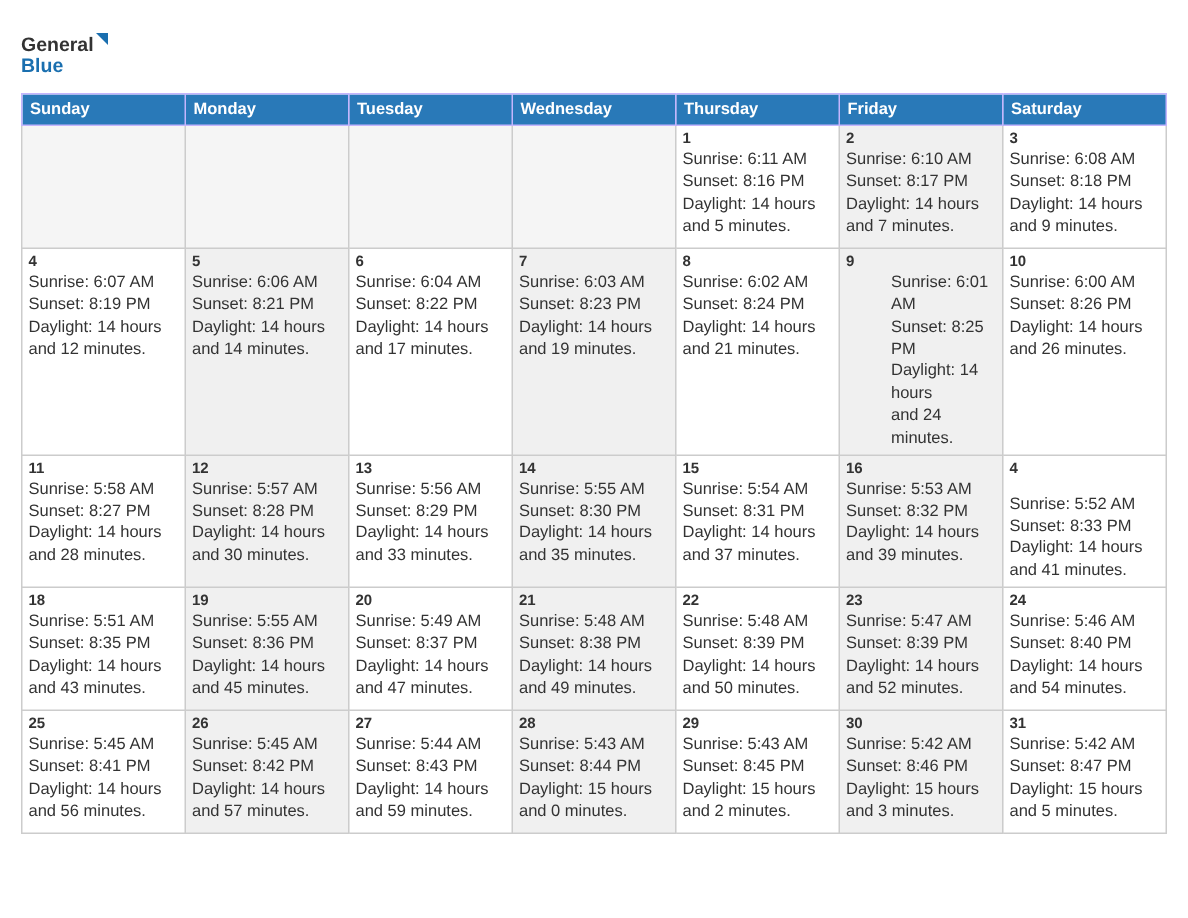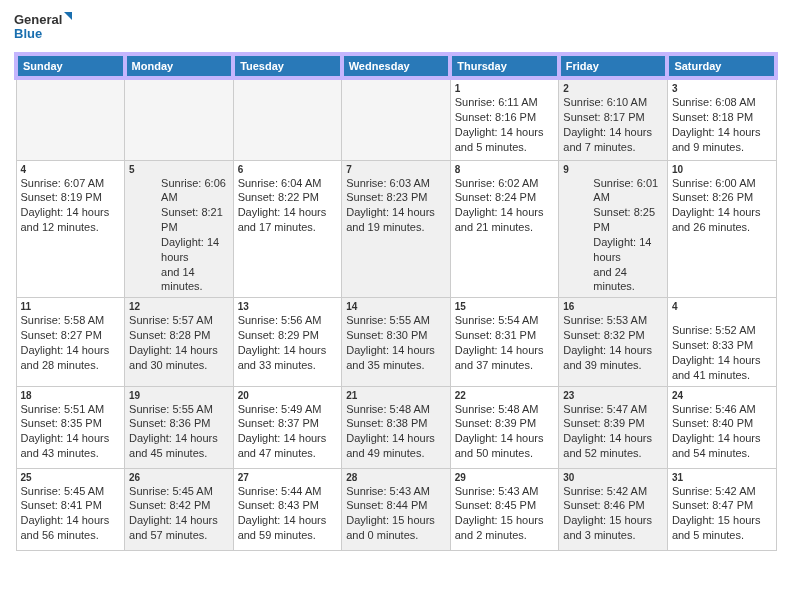--- a/index.html
+++ b/index.html
@@ -6,21 +6,21 @@
     body {
       font-family: Arial, sans-serif;
       background: #fff;
       width: 792px;
       height: 612px;
       overflow: hidden;
     }
     .container {
       width: 792px;
       height: 612px;
-      padding: 10px 14px 8px 14px;
+      padding: 20px 14px 8px 14px;
     }
     .header {
       display: flex;
       justify-content: space-between;
       align-items: flex-start;
       margin-bottom: 6px;
     }
     .logo {
       display: flex;
       align-items: center;
@@ -44,21 +44,21 @@
       border-collapse: collapse;
       table-layout: fixed;
     }
     th {
       background-color: #2979b8;
       color: #fff;
       font-size: 11px;
       font-weight: bold;
       text-align: left;
       padding: 4px 5px;
-      border: 4px solid #c4b5fd;
+      border: 1px solid #c4b5fd;
     }
     td {
       vertical-align: top;
       border: 1px solid #ccc;
       padding: 3px 4px;
       font-size: 8.5px;
       color: #333;
       background: #fff;
       height: 82px;
     }
@@ -142,21 +142,21 @@
         <tr>
           <td>
             <span class="day-num">4</span>
             <div class="cell-text" style="white-space: pre-line;">Sunrise: 6:07 AM
 Sunset: 8:19 PM
 Daylight: 14 hours
 and 12 minutes.</div>
           </td>
           <td class="shaded">
             <span class="day-num">5</span>
-            <div class="cell-text" style="white-space: pre-line; margin-left: 32px;">Sunrise: 6:06 AM
+            <div class="cell-text" style="white-space: pre-line;">Sunrise: 6:06 AM
 Sunset: 8:21 PM
 Daylight: 14 hours
 and 14 minutes.</div>
           </td>
           <td>
             <span class="day-num">6</span>
             <div class="cell-text" style="white-space: pre-line;">Sunrise: 6:04 AM
 Sunset: 8:22 PM
 Daylight: 14 hours
 and 17 minutes.</div>

